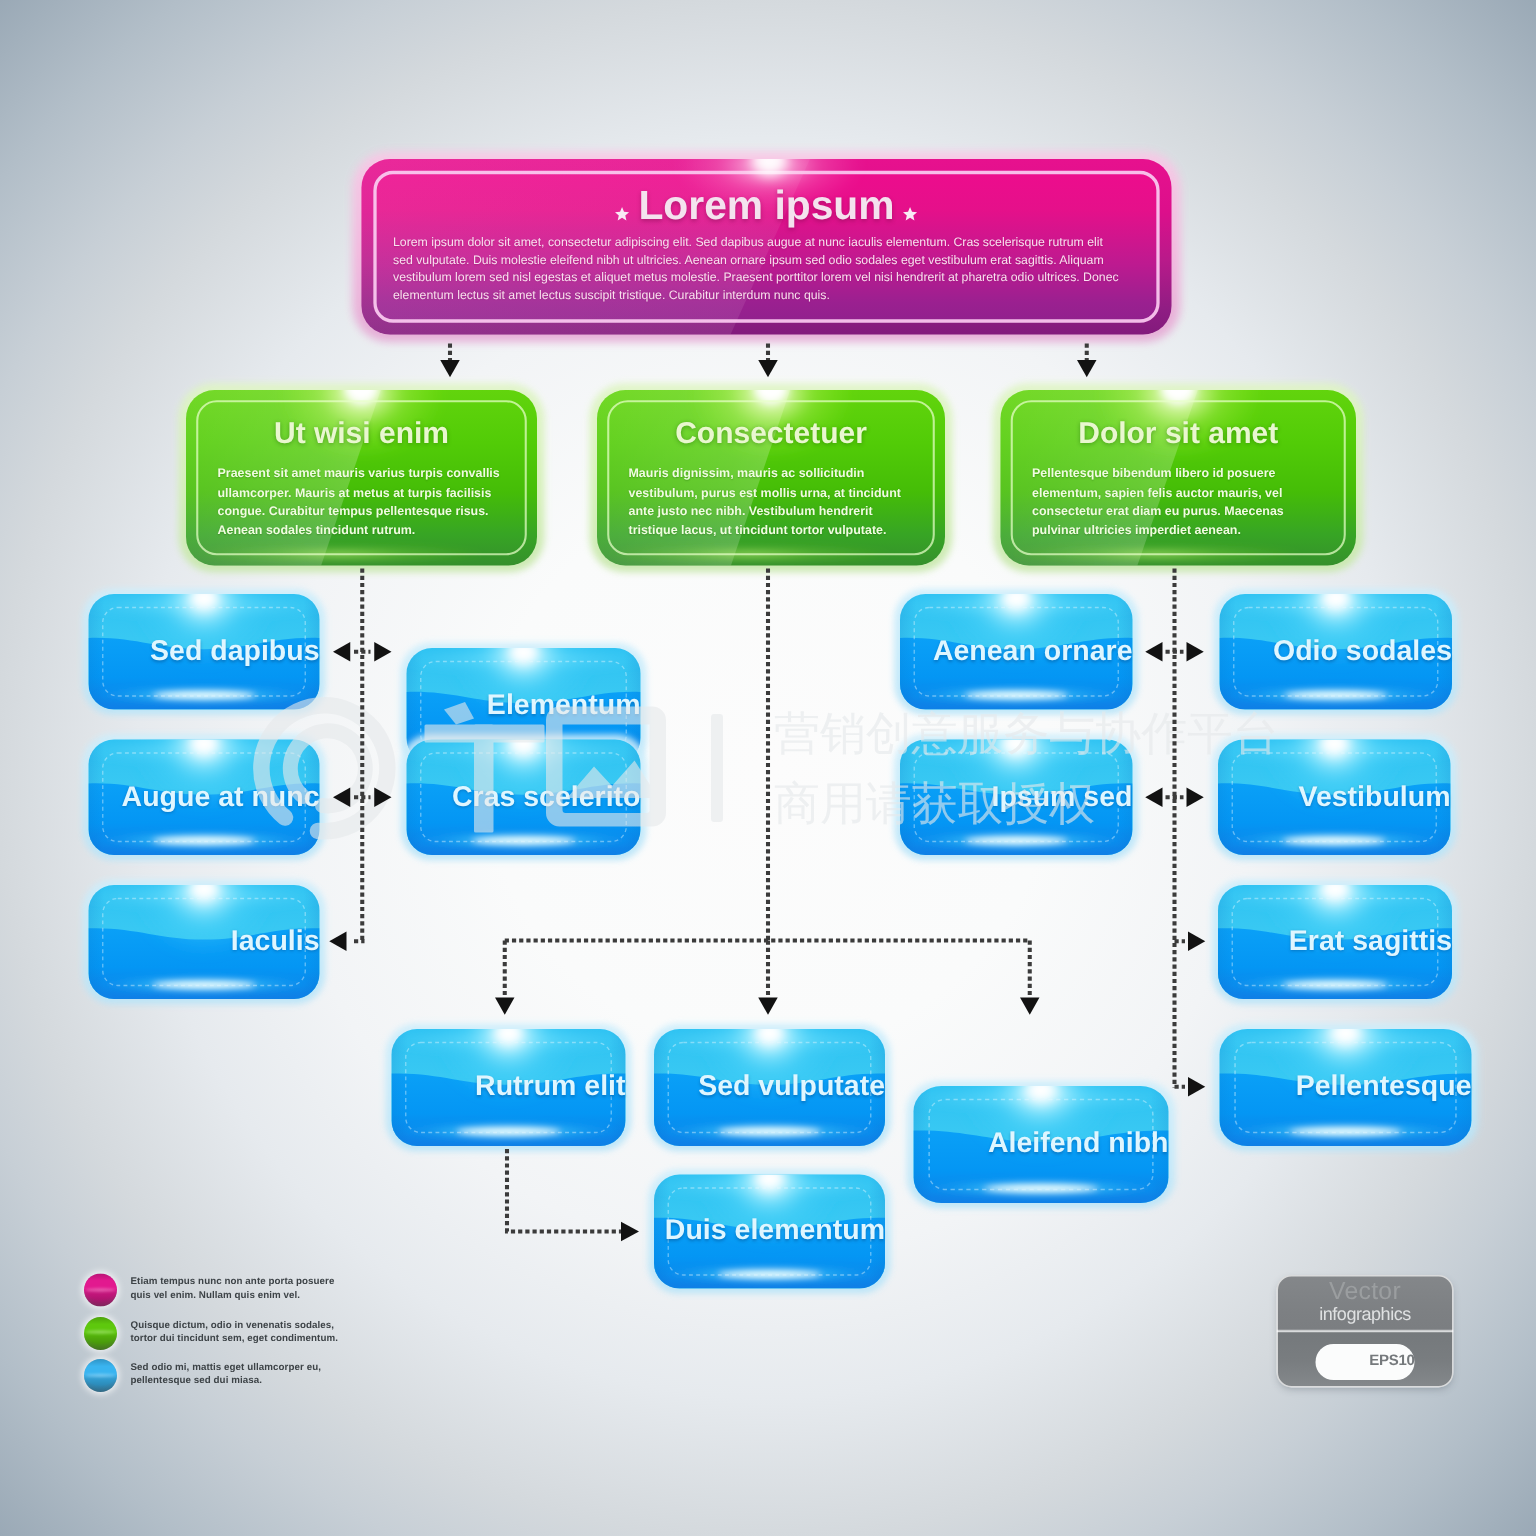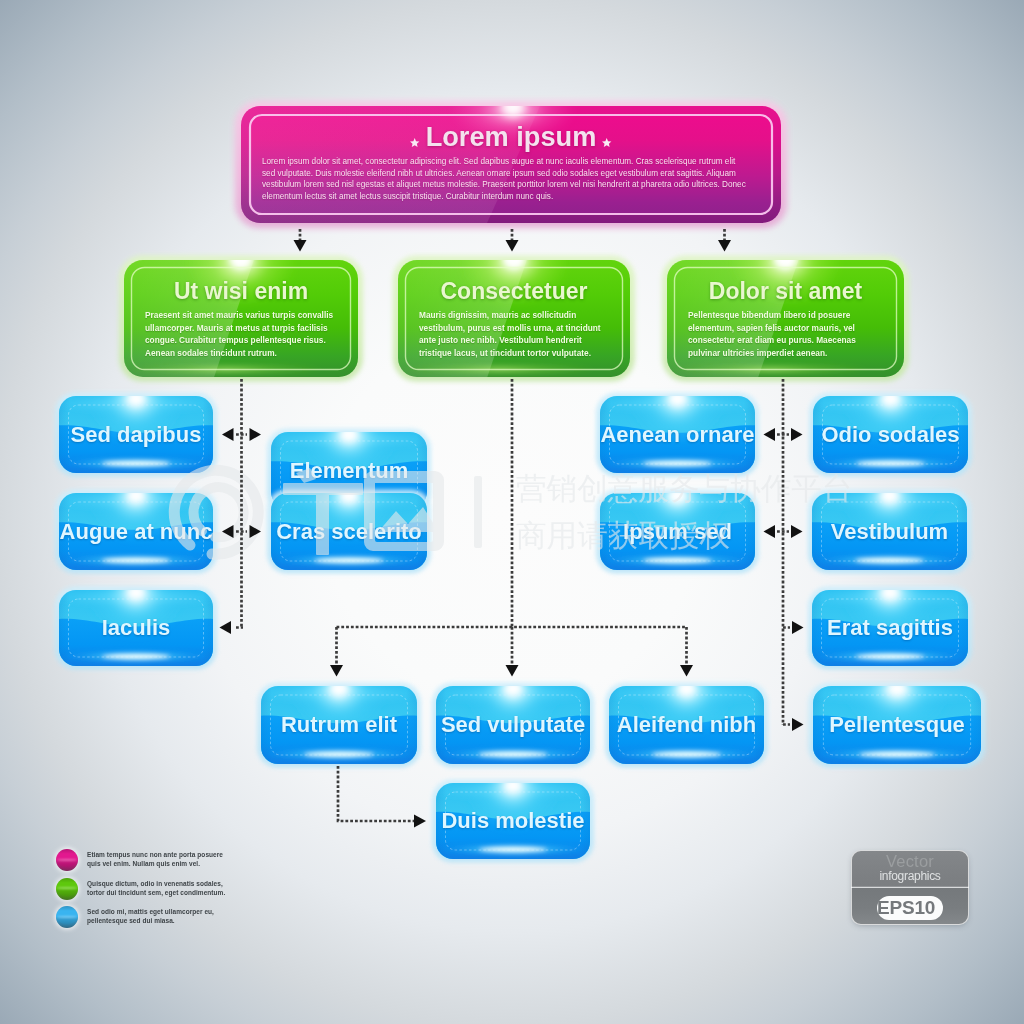--- a/index.html
+++ b/index.html
@@ -30,30 +30,30 @@
     text-shadow:0 1px 3px rgba(120,8,74,.45);}
   .pink-title .st{display:inline-block;width:9.4px;height:9px;fill:#f9eaf4;
      vertical-align:-0.5px;margin:0 6px;overflow:visible;}
   .pink-body{position:absolute;left:21px;width:488px;top:50px;
     font-size:8.2px;line-height:11.5px;color:#f9e0ef;font-weight:400;text-align:left;
     text-shadow:0 .5px 1px rgba(130,12,80,.35);}
 
   
   .green{border-radius:19px;}
   .green-title{position:absolute;left:0;right:0;top:18px;text-align:center;
-    font-size:23px;font-weight:700;color:#e9f7cf;
+    font-size:20px;font-weight:700;color:#e9f7cf;
     text-shadow:0 1px 3px rgba(18,85,4,.42);}
   .green-body{position:absolute;left:21px;width:193px;top:49px;
     font-size:8.3px;line-height:12.7px;color:#f0fce0;font-weight:700;
     text-shadow:0 .5px 1px rgba(22,90,4,.35);}
 
   
   .blue{border-radius:17px;}
   .blue-label{position:absolute;left:0;right:0;top:50%;transform:translateY(-50%);
-    text-align:center;font-size:22px;font-weight:700;color:#dff6ff;
+    text-align:right;font-size:19px;font-weight:700;color:#dff6ff;
     text-shadow:0 1px 2px rgba(4,70,130,.42);}
 
   
   .legend{position:absolute;left:56px;top:846px;width:250px;}
   .leg-row{position:relative;height:28.6px;}
   .leg-dot{position:absolute;left:0;top:3px;width:22px;height:22px;border-radius:50%;
      box-shadow:0 0 5px 1px rgba(255,255,255,.85);}
   .leg-dot:after{content:"";position:absolute;left:4%;top:44%;width:92%;height:10%;
      border-radius:50%;background:rgba(255,255,255,.34);filter:blur(1px);}
   .leg-txt{position:absolute;left:31px;top:4px;width:141px;font-size:6.5px;line-height:9.3px;
@@ -64,21 +64,21 @@
     background:linear-gradient(180deg,#84878a 0%,#7d8083 32%,#7b7e81 48.5%,
        #d9dbdc 49%,#d9dbdc 50.5%,#75797c 51%,#797d80 78%,#84888b 100%);
     border:1.5px solid rgba(255,255,255,.70);
     box-shadow:0 2px 6px -2px rgba(60,70,80,.4);}
   #badge .bl1{position:absolute;left:0;right:0;top:1px;text-align:center;font-size:16.5px;
     color:#9b9ea0;font-weight:400;letter-spacing:.2px;}
   #badge .bl2{position:absolute;left:0;right:0;top:18px;text-align:center;font-size:12px;
     color:#dfe1e2;font-weight:400;letter-spacing:-.3px;}
   #badge .pill{position:absolute;left:50%;transform:translateX(-50%);top:45px;
     width:66px;height:24px;border-radius:12px;background:#fbfcfc;
-    font-size:19px;font-weight:700;color:#75797c;text-align:left;line-height:24px;
+    font-size:10px;font-weight:700;color:#75797c;text-align:right;line-height:24px;
     letter-spacing:-.2px;}
 
   
   #wm{position:absolute;left:0;top:0;width:1024px;height:1024px;pointer-events:none;}
   .wmtxt{font-family:"DejaVu Sans",sans-serif;font-size:30.6px;fill:#e6e9eb;opacity:.62;}
 
   
   #g0{left:124px;top:260px;width:234px;height:117px;}
   #g1{left:398px;top:260px;width:232px;height:117px;}
   #g2{left:667px;top:260px;width:237px;height:117px;}
@@ -1231,21 +1231,21 @@
      <g filter="url(#bf211)">
        <ellipse cx="77" cy="68.25" rx="73.92" ry="6.630000000000001" fill="url(#bl11)"></ellipse>
        <ellipse cx="77" cy="68.25" rx="33.88" ry="2.964" fill="#f0ffff" opacity=".9"></ellipse>
      </g>
      <rect x="0" y="0" width="154" height="78" fill="url(#bvig11)"></rect>
    </g>
    <rect x="9.5" y="9" width="135" height="60" rx="10" ry="10" fill="none" stroke="#e6f8ff" stroke-opacity=".42" stroke-width=".9" stroke-dasharray="2.6 2.2"></rect>
    </svg>
         <div class="blue-label">Sed vulputate</div>
       </div>
-      <div class="card blue" style="left: 609px; top: 686px; width: 155px; height: 78px; text-decoration: underline;">
+      <div class="card blue" style="left: 609px; top: 724px; width: 170px; height: 78px; text-decoration: underline;">
         <svg class="bodysvg" viewBox="0 0 155 78" preserveAspectRatio="none">
           <defs>
    <linearGradient id="bt12" x1="0" y1="0" x2="0" y2="1">
      <stop offset="0" stop-color="#2ec2f2"></stop>
      <stop offset=".5" stop-color="#3bcaf3"></stop>
      <stop offset="1" stop-color="#49d0f5"></stop>
             </linearGradient>
    <linearGradient id="bb12" x1="0" y1="0" x2="0" y2="1">
      <stop offset="0" stop-color="#0aa0f7"></stop>
      <stop offset=".55" stop-color="#0496f4"></stop>
@@ -1454,21 +1454,21 @@
        <ellipse cx="77" cy="2.28" rx="8.47" ry="6.460000000000001" fill="#ffffff"></ellipse>
      </g>
      <g filter="url(#bf214)">
        <ellipse cx="77" cy="66.5" rx="73.92" ry="6.460000000000001" fill="url(#bl14)"></ellipse>
        <ellipse cx="77" cy="66.5" rx="33.88" ry="2.888" fill="#f0ffff" opacity=".9"></ellipse>
      </g>
      <rect x="0" y="0" width="154" height="76" fill="url(#bvig14)"></rect>
    </g>
    <rect x="9.5" y="9" width="135" height="58" rx="10" ry="10" fill="none" stroke="#e6f8ff" stroke-opacity=".42" stroke-width=".9" stroke-dasharray="2.6 2.2"></rect>
    </svg>
-        <div class="blue-label">Duis molestie</div>
+        <div class="blue-label">Duis elementum</div>
       </div>
     </div>
 
   <div class="legend">
     <div class="leg-row">
       <span class="leg-dot" id="ld0" style="background: linear-gradient(rgba(0, 0, 0, 0.18) 0%, rgba(0, 0, 0, 0) 22%, rgba(0, 0, 0, 0) 46%, rgba(0, 0, 0, 0.12) 58%, rgba(0, 0, 0, 0.34) 100%), radial-gradient(125% 105% at 50% 36%, rgb(226, 25, 143) 0%, rgb(226, 25, 143) 40%, rgba(0, 0, 0, 0.4) 100%);"></span>
       <span class="leg-txt">Etiam tempus nunc non ante porta posuere quis vel enim. Nullam quis enim vel.</span>
     </div>
     <div class="leg-row">
       <span class="leg-dot" id="ld1" style="background: linear-gradient(rgba(0, 0, 0, 0.18) 0%, rgba(0, 0, 0, 0) 22%, rgba(0, 0, 0, 0) 46%, rgba(0, 0, 0, 0.12) 58%, rgba(0, 0, 0, 0.34) 100%), radial-gradient(125% 105% at 50% 36%, rgb(94, 200, 13) 0%, rgb(94, 200, 13) 40%, rgba(0, 0, 0, 0.4) 100%);"></span>

